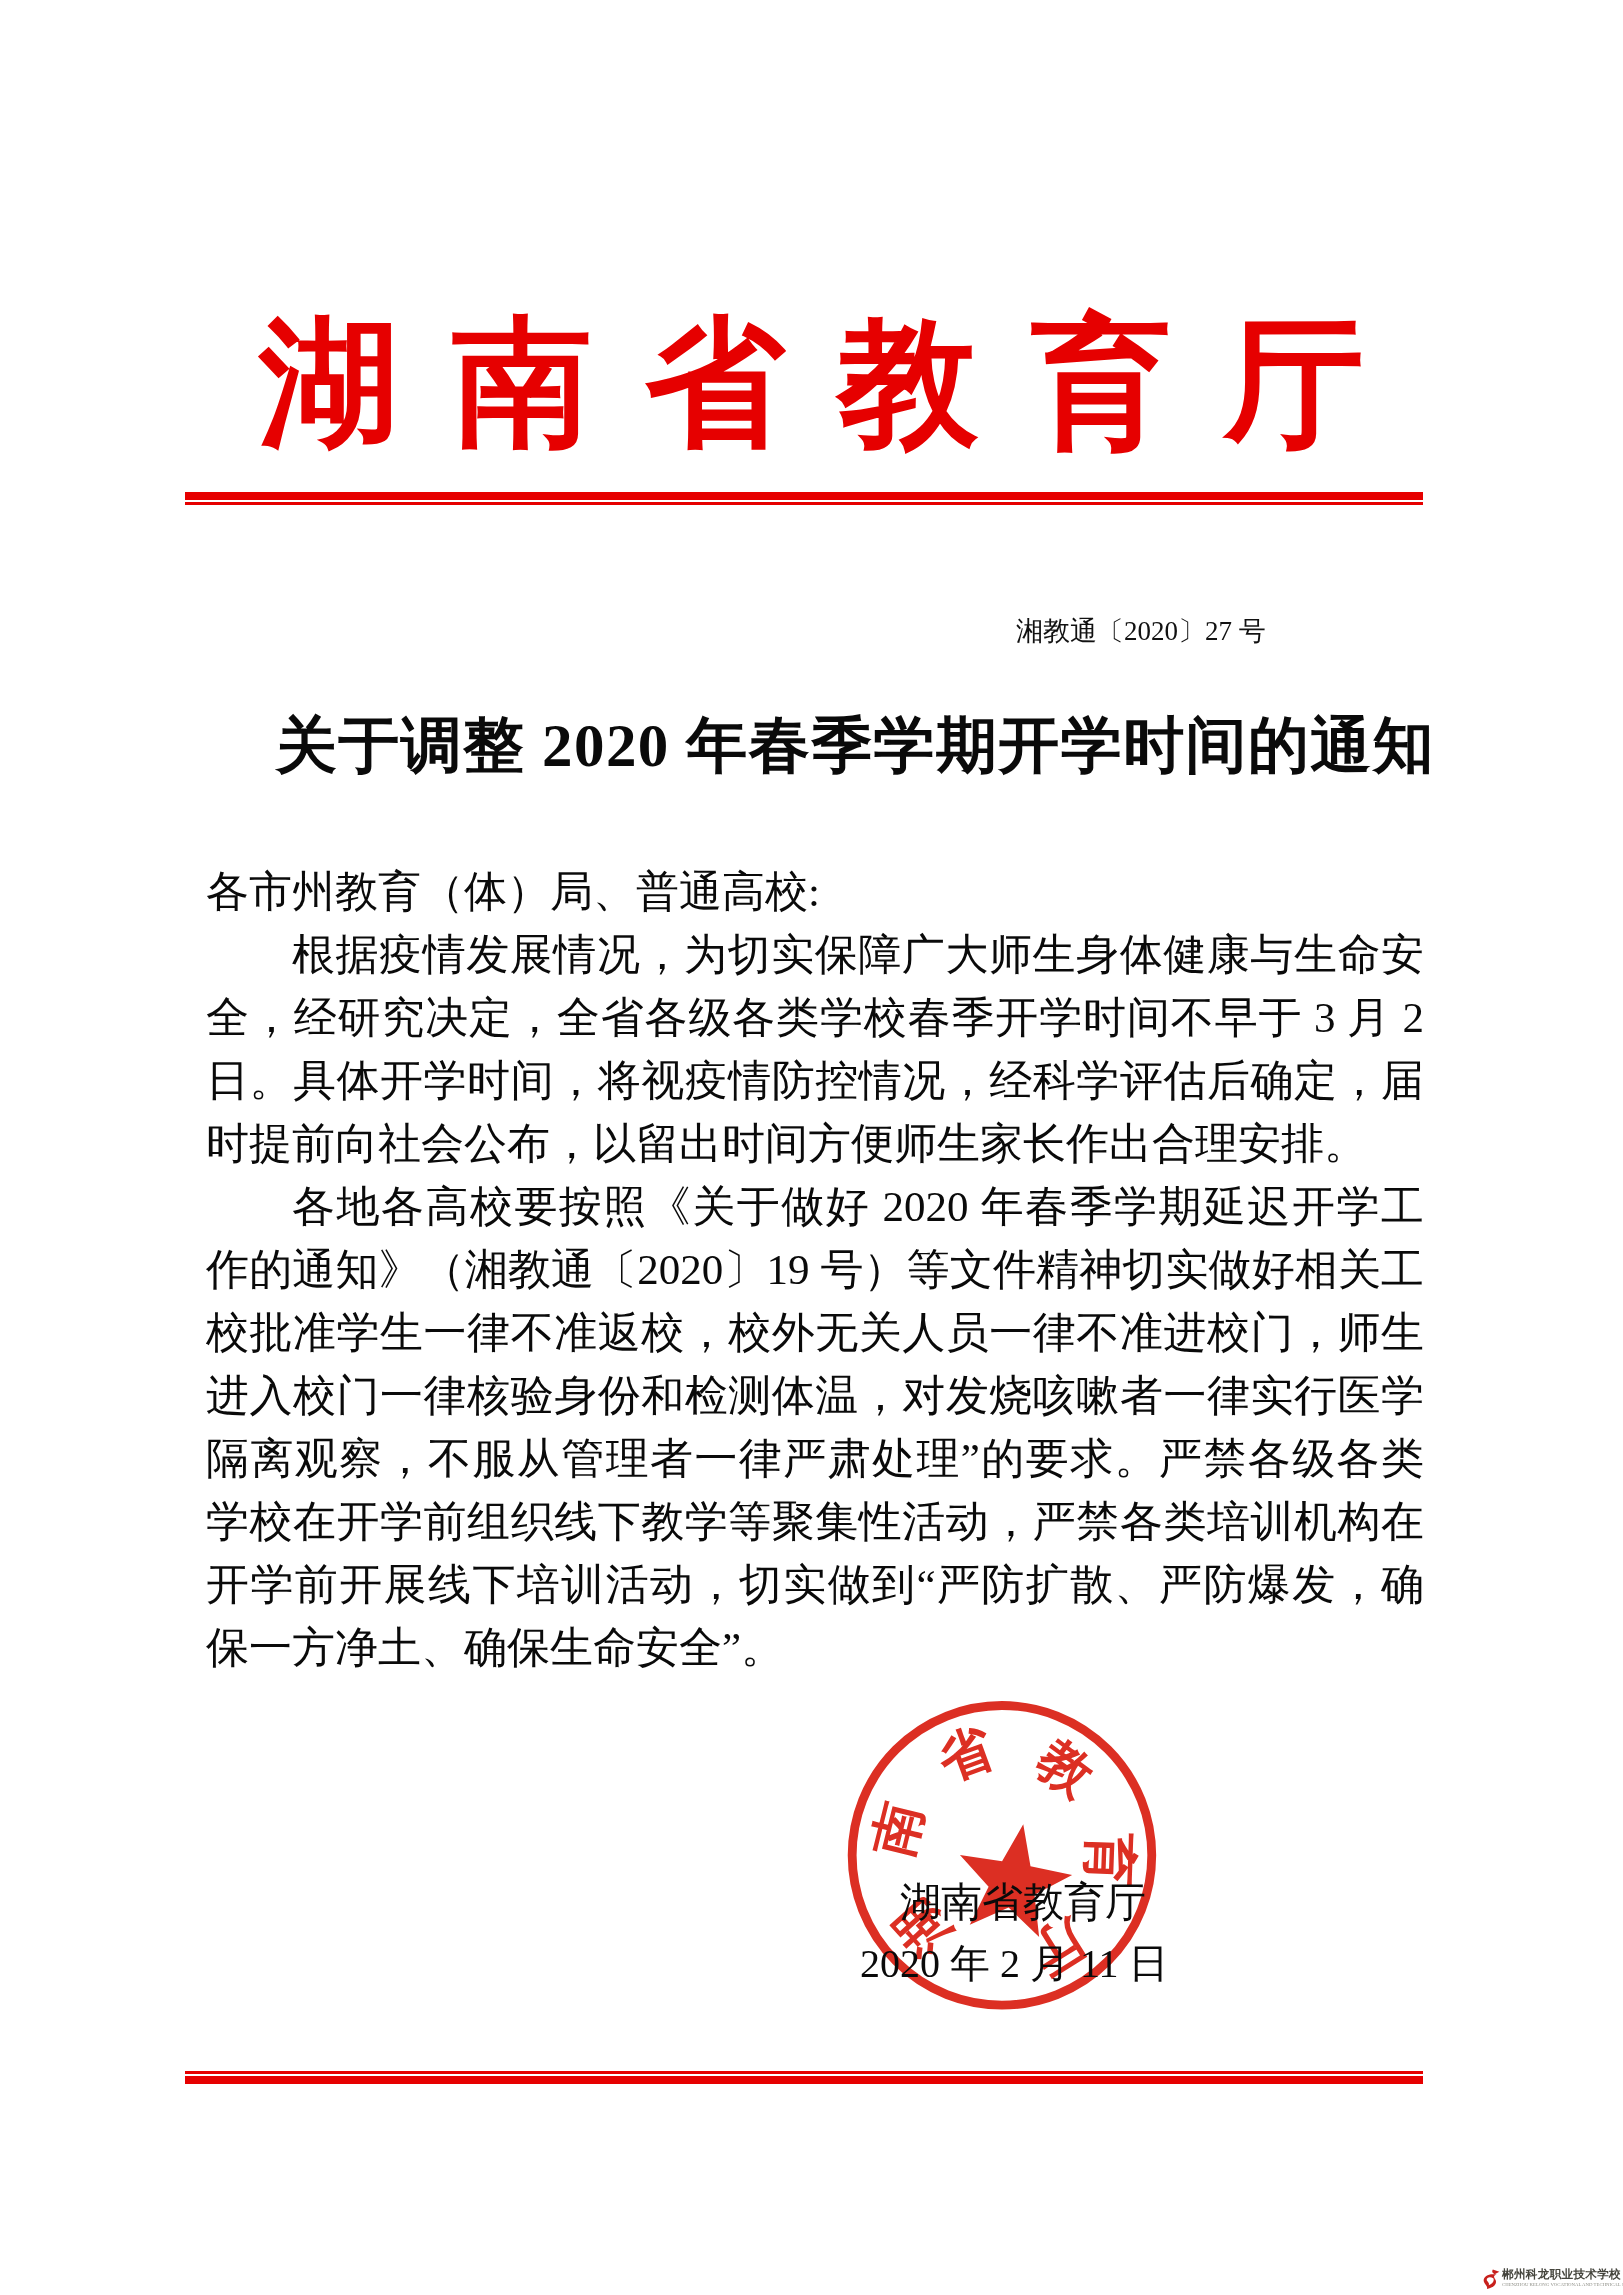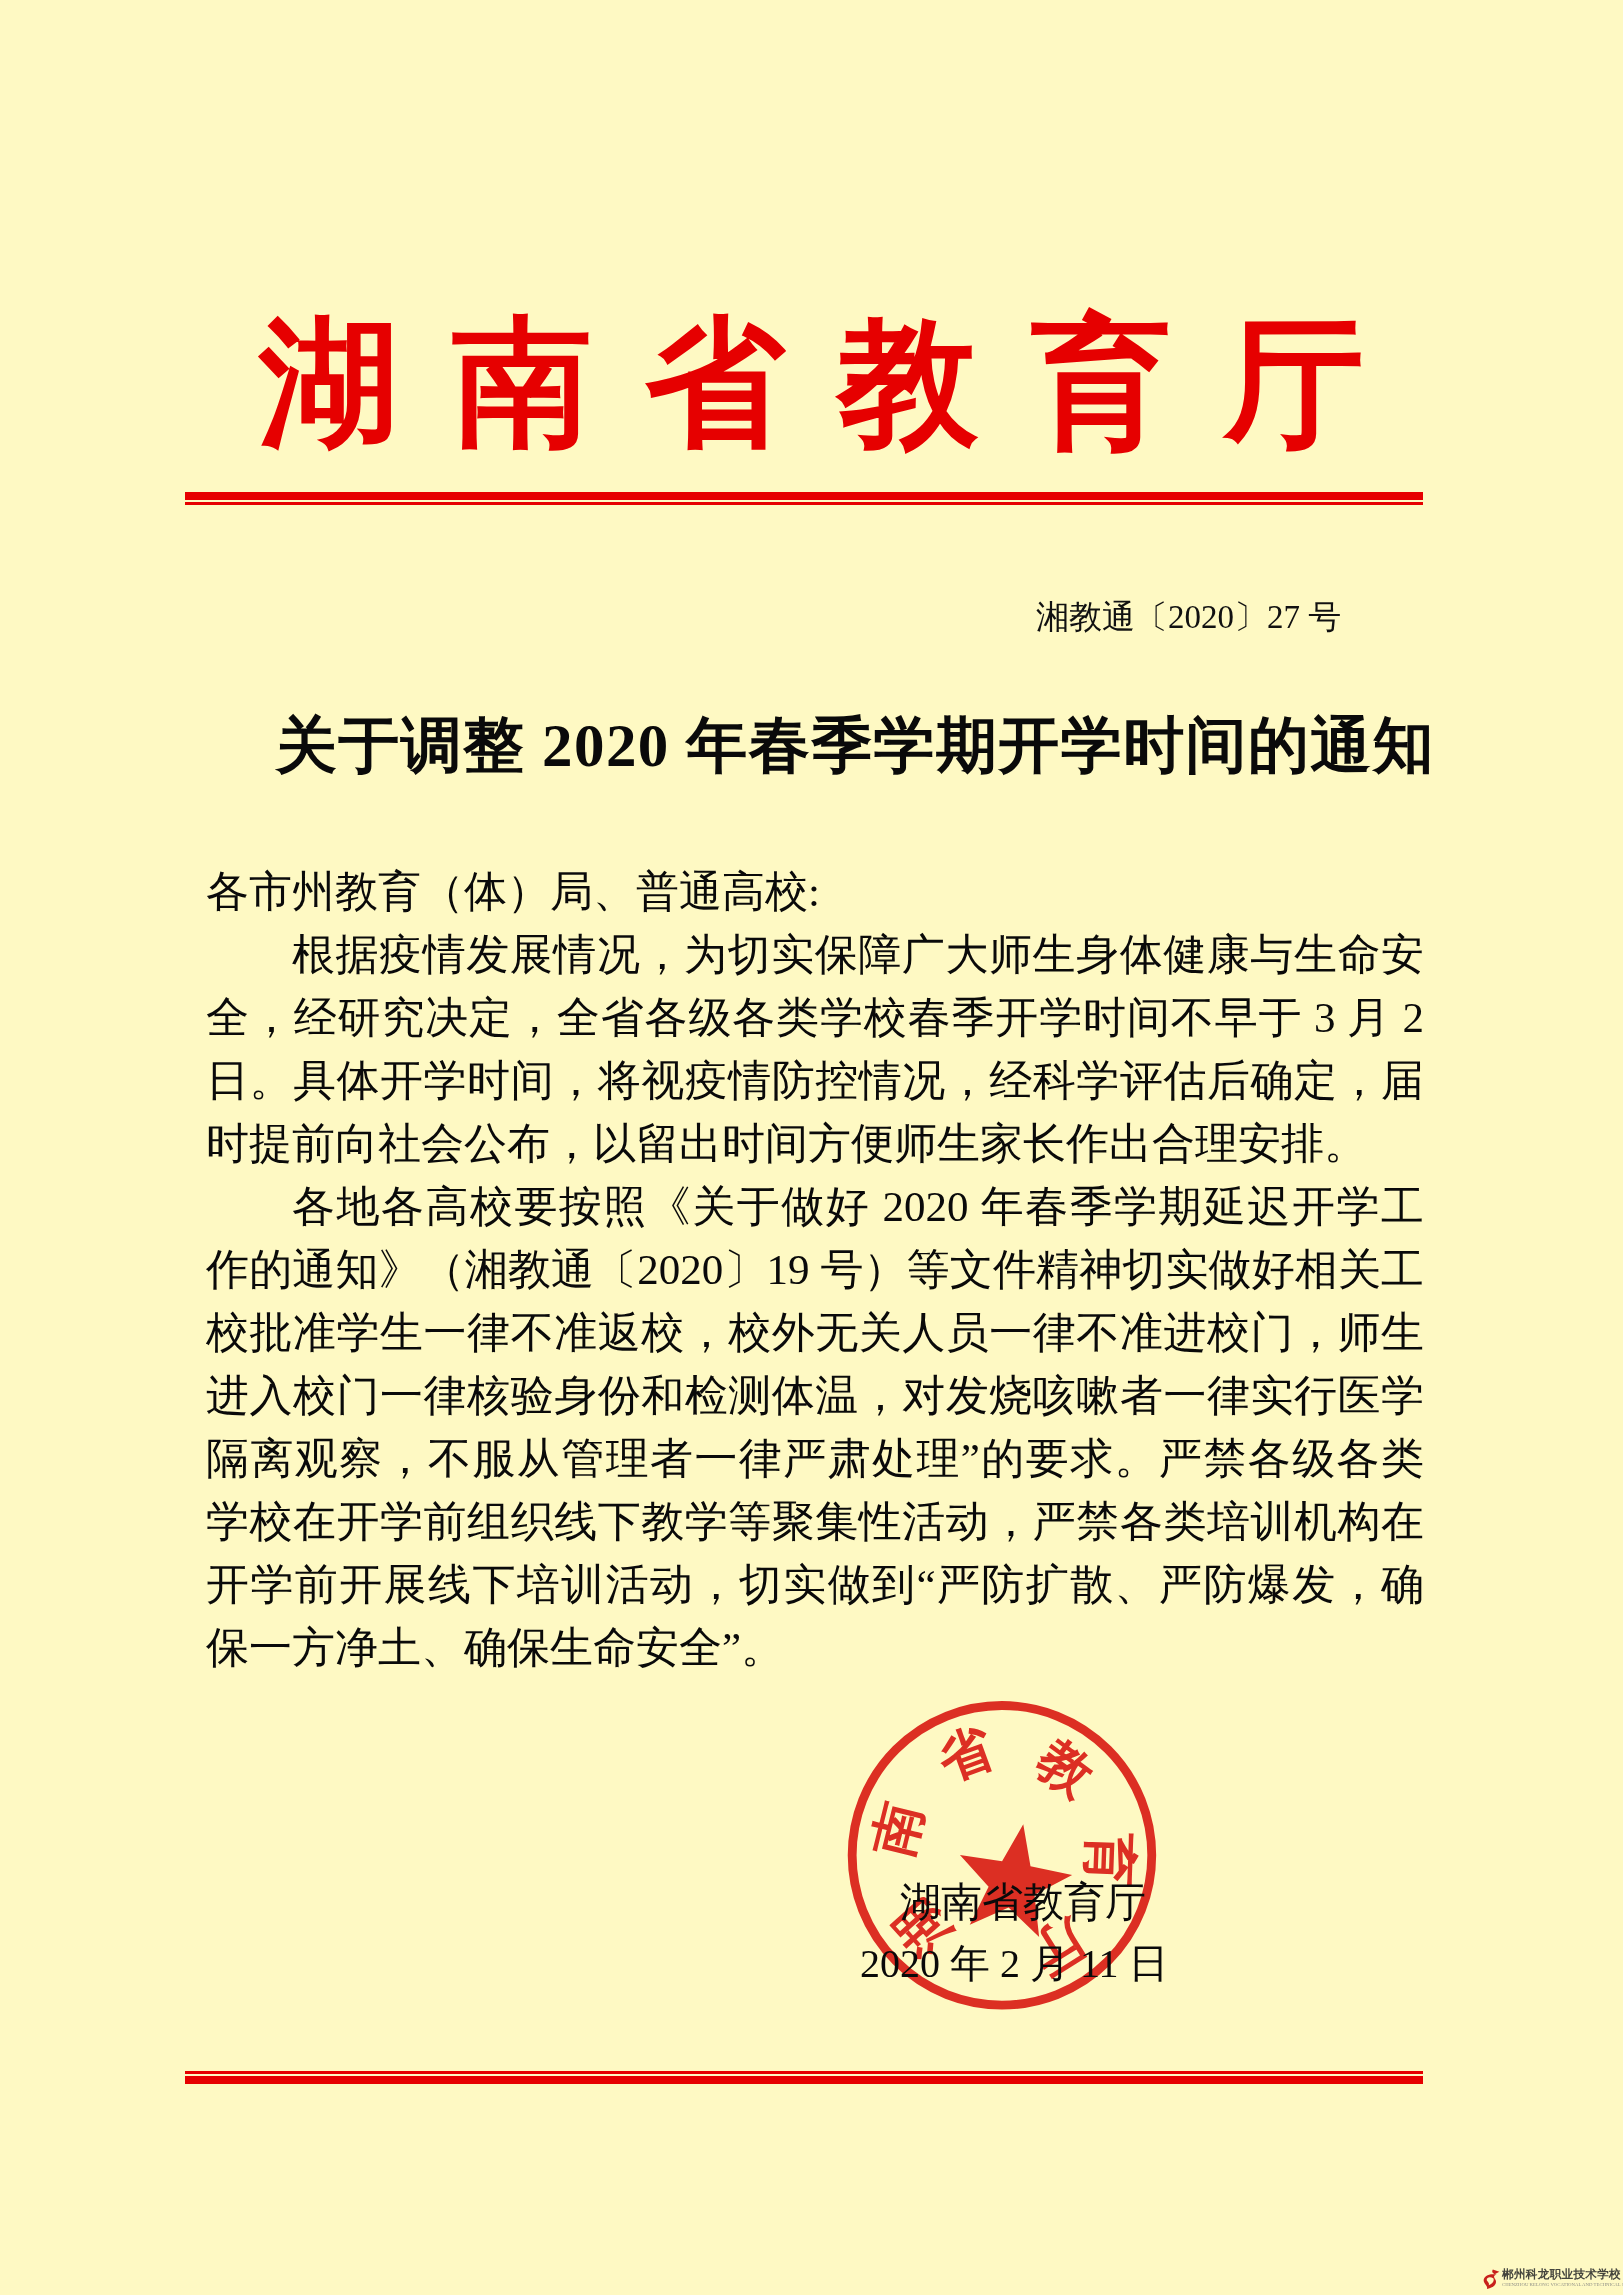--- a/index.html
+++ b/index.html
@@ -1,42 +1,41 @@
 <!DOCTYPE html>
 <html style="font-size:11px"><head>
 <meta charset="utf-8">
 <style>
   html,body{margin:0;padding:0;background:#888;}
   .page{
     position:relative;
     width:1623px;height:2295px;
-    background:#fef9c3;
+    background:#ffffff;
     font-family:"Liberation Serif", serif;
     overflow:hidden;
   }
   
   .letterhead-title{
     position:absolute;top:305px;left:0;width:1623px;
     text-align:center;
     font-size:140px;line-height:157px;font-weight:bold;
     color:#e60000;
     letter-spacing:53px;padding-left:53px;box-sizing:border-box;
     white-space:nowrap;
   }
   .rule{position:absolute;left:185px;width:1238px;background:#e60000;}
   .rule-top-thick{top:492px;height:7.5px;}
   .rule-top-thin{top:502px;height:2.7px;}
   .rule-bottom-thin{top:2071px;height:2.7px;}
   .rule-bottom-thick{top:2076px;height:7.5px;}
   
   .doc-number{
-    position:absolute;top:594px;left:1016px;
-    font-size:33px;line-height:46px;color:#111;
+    position:absolute;top:608px;left:1016px;
+    font-size:27px;line-height:46px;color:#111;
     white-space:nowrap;
-    margin-left:20px;
   }
   .notice-title{
     position:absolute;top:708px;left:0;width:1623px;margin:0;
     text-align:center;
     font-size:61px;line-height:76px;font-weight:bold;color:#0a0a0a;
     letter-spacing:1.4px;white-space:nowrap;padding-left:44px;
   }
   
   .body-block{
     position:absolute;top:860px;left:206px;width:1218px;

